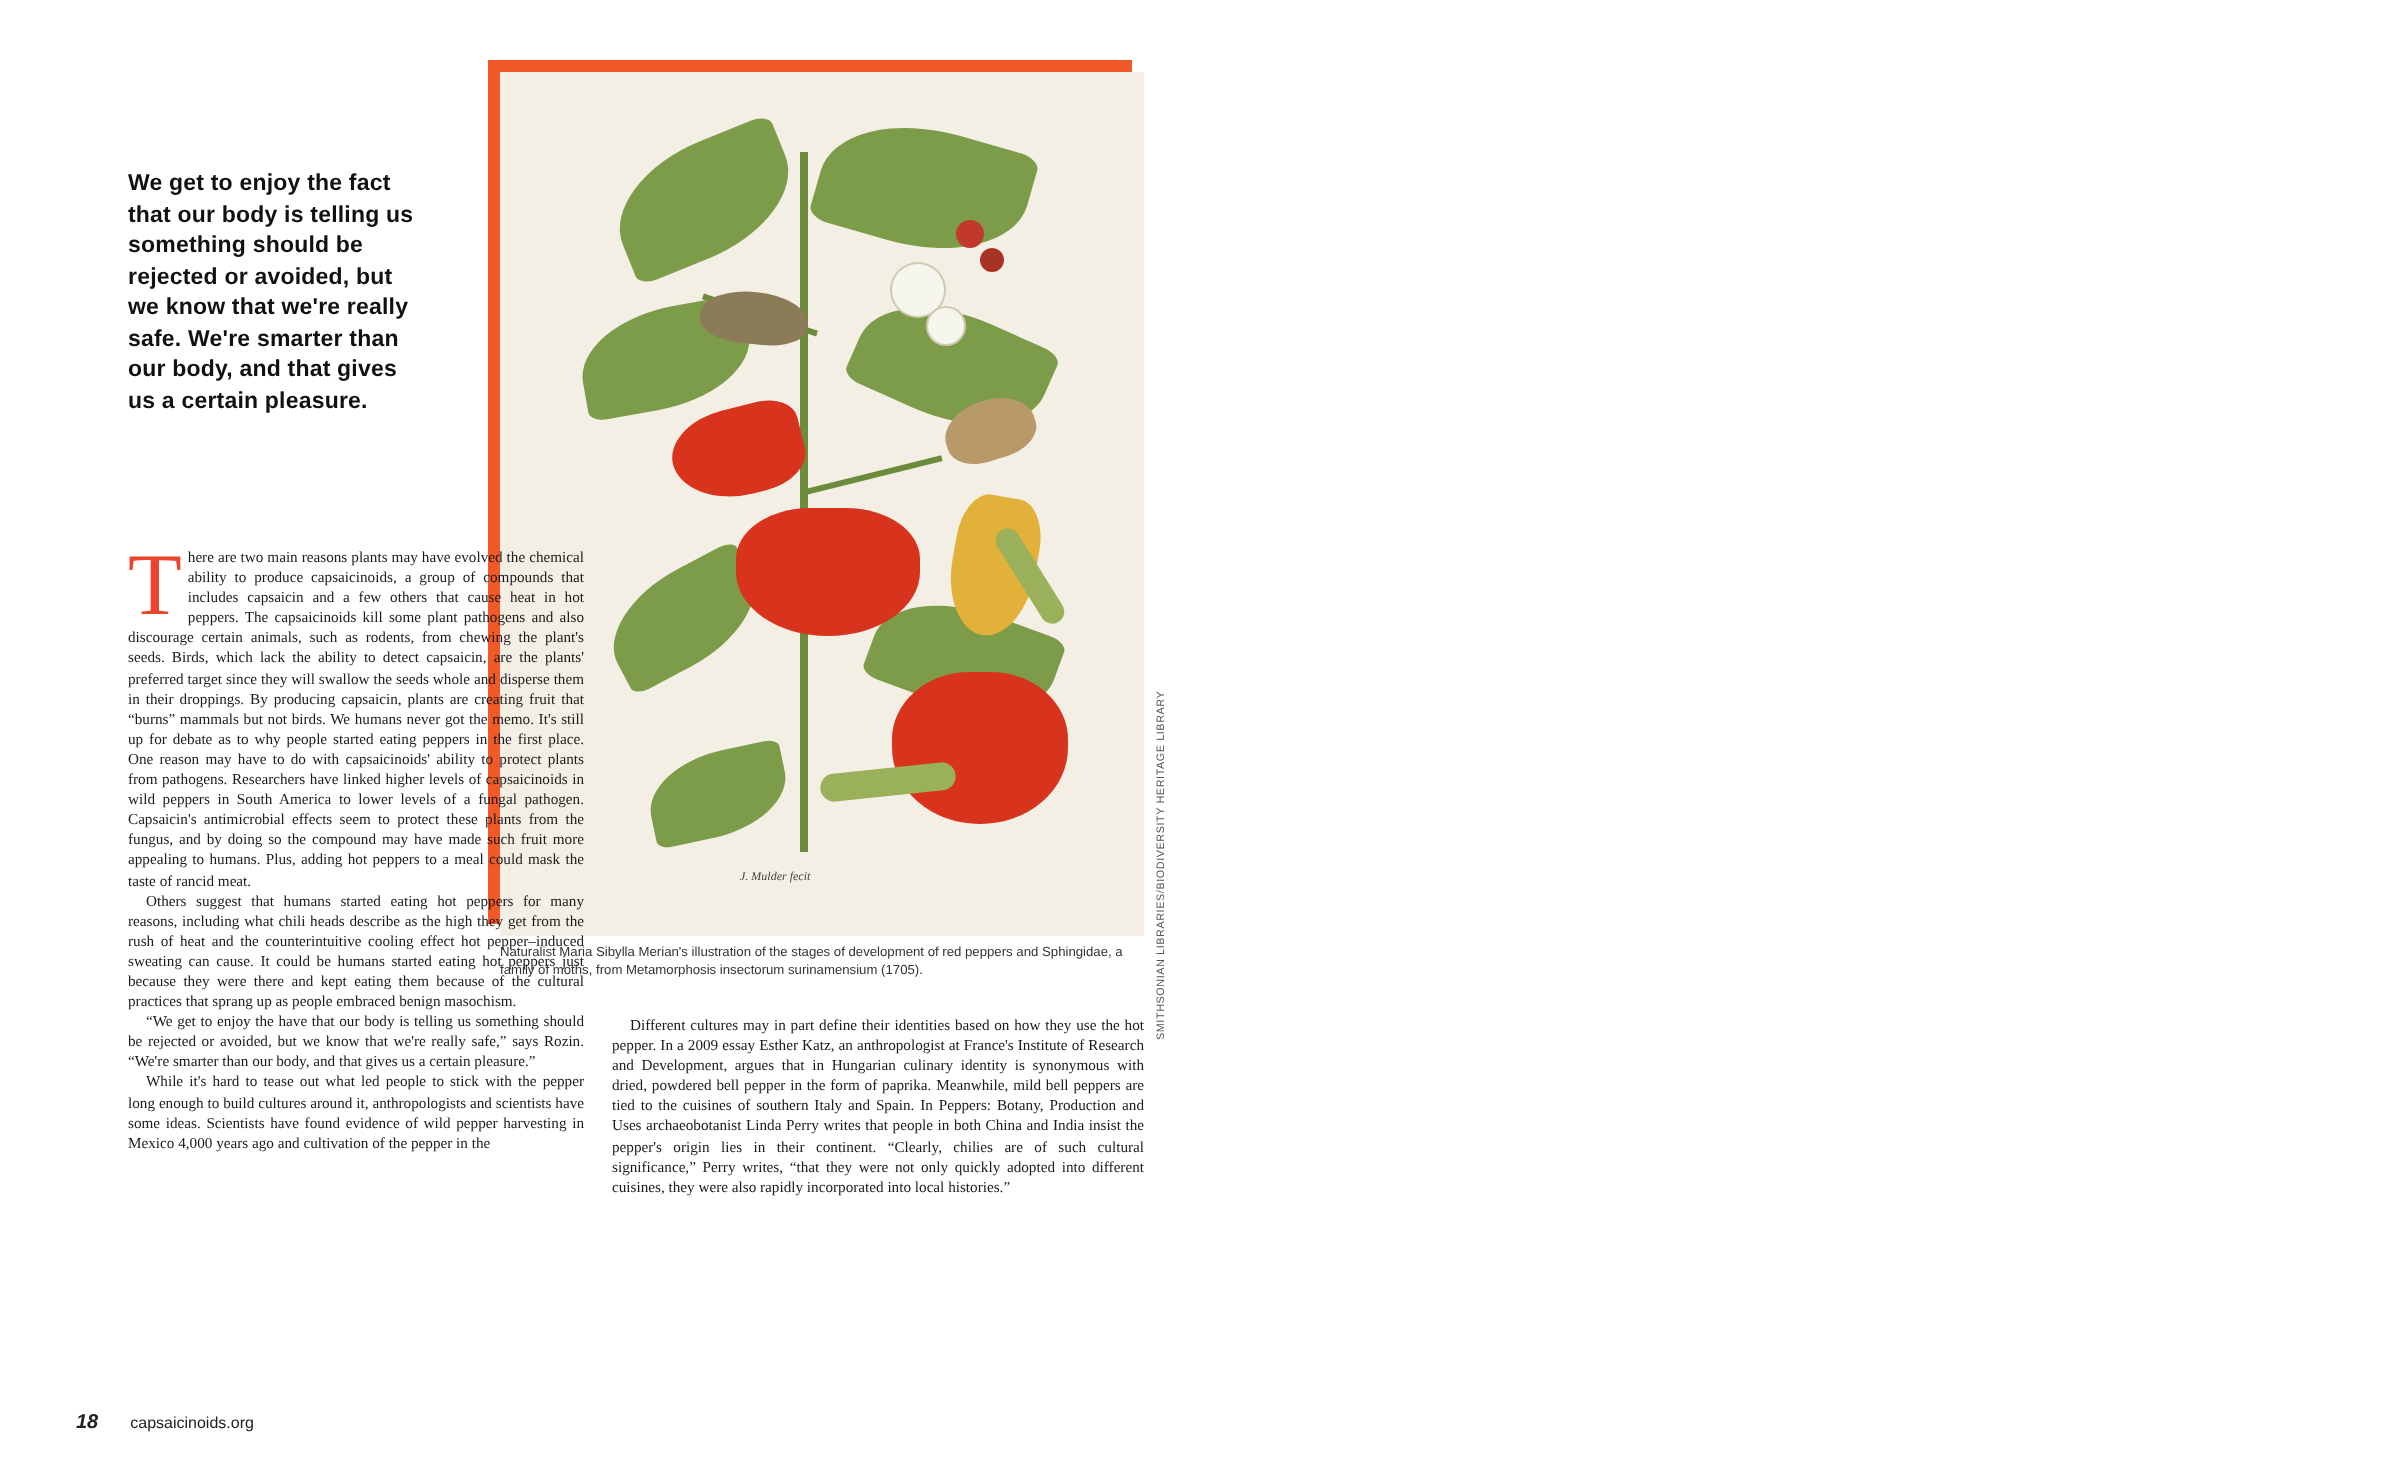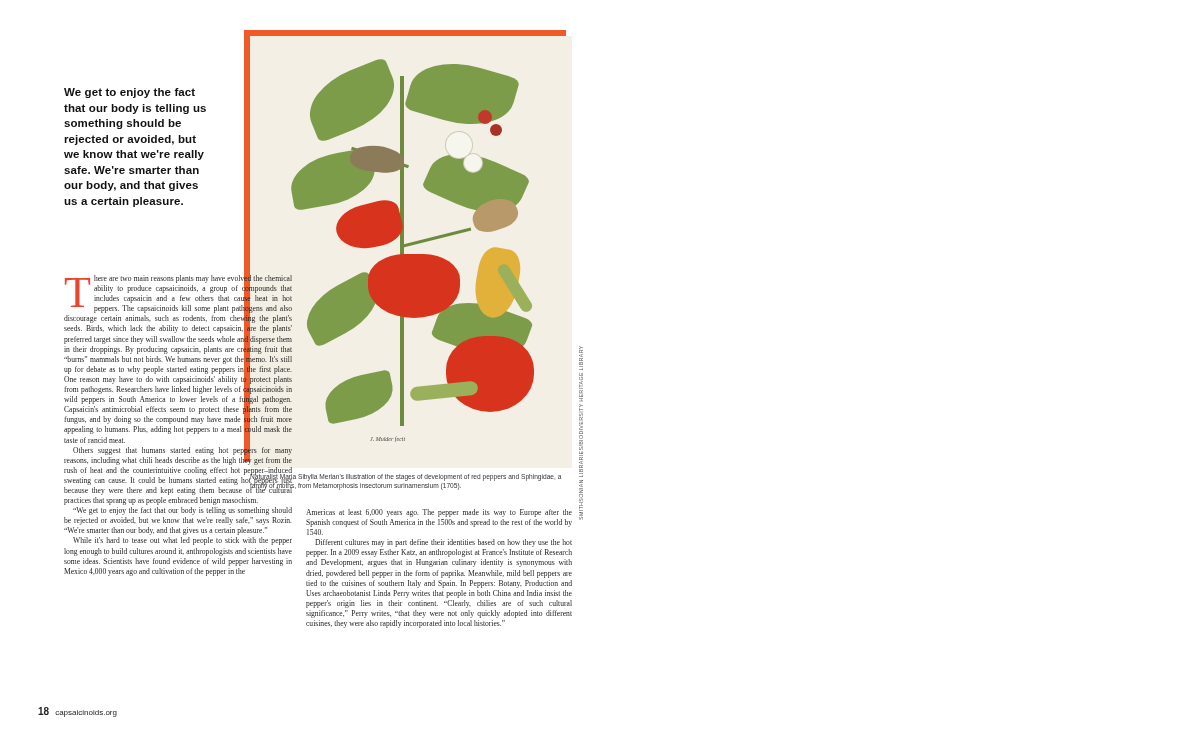--- a/index.html
+++ b/index.html
@@ -67,21 +67,21 @@
     font-family:"Liberation Serif", serif;
     font-weight:normal;
   }
   #col-l1{left:64px;top:274px;width:228px;}
   #col-l2{left:306px;top:508px;width:266px;}
   .folio{
     position:absolute;left:38px;top:706px;
     font-family:"Liberation Sans", sans-serif;
     font-size:8px;color:#222;
   }
-  .folio .num{font-weight:bold;font-size:10px;margin-right:6px;}
+  .folio .num{font-weight:bold;font-size:10px;margin-right:16px;font-style:italic;}
 
   
   .ill-leaf{position:absolute;background:#7d9c4a;border-radius:60% 10% 60% 10%;}
   .ill-stem{position:absolute;background:#6d8b3d;}
   .ill-pepper{position:absolute;background:#d8341d;border-radius:45% 45% 55% 55%;}
   .ill-flower{position:absolute;background:#f7f6ee;border-radius:50%;box-shadow:0 0 0 1px #cfcab3;}
   .ill-cat{position:absolute;background:#9bb05a;border-radius:8px;}
   .ill-moth{position:absolute;background:#b89a6a;border-radius:50% 50% 40% 40%;}
   .ill-sig{position:absolute;left:120px;top:400px;font-size:6px;font-style:italic;color:#444;}
 </style>
@@ -127,26 +127,25 @@
       <div class="ill-sig">J. Mulder fecit</div>
     </div>
 
     <div class="illo-caption">Naturalist Maria Sibylla Merian's illustration of the stages of development of red peppers and Sphingidae, a family of moths, from Metamorphosis insectorum surinamensium (1705).</div>
 
     <div class="sidecredit">SMITHSONIAN LIBRARIES/BIODIVERSITY HERITAGE LIBRARY</div>
 
     <div class="col" id="col-l1">
       <p class="first"><span class="dropcap">T</span><span>here are two main reasons plants may have evolved the chemical ability to produce capsaicinoids, a group of compounds that includes capsaicin and a few others that cause heat in hot peppers. The capsaicinoids kill some plant pathogens and also discourage certain animals, such as rodents, from chewing the plant's seeds. Birds, which lack the ability to detect capsaicin, are the plants' preferred target since they will swallow the seeds whole and disperse them in their droppings. By producing capsaicin, plants are creating fruit that “burns” mammals but not birds. We humans never got the memo. It's still up for debate as to why people started eating peppers in the first place. One reason may have to do with capsaicinoids' ability to protect plants from pathogens. Researchers have linked higher levels of capsaicinoids in wild peppers in South America to lower levels of a fungal pathogen. Capsaicin's antimicrobial effects seem to protect these plants from the fungus, and by doing so the compound may have made such fruit more appealing to humans. Plus, adding hot peppers to a meal could mask the taste of rancid meat.</span></p>
       <p>Others suggest that humans started eating hot peppers for many reasons, including what chili heads describe as the high they get from the rush of heat and the counterintuitive cooling effect hot pepper–induced sweating can cause. It could be humans started eating hot peppers just because they were there and kept eating them because of the cultural practices that sprang up as people embraced benign masochism.</p>
-      <p>“We get to enjoy the fact that our body is telling us something should be rejected or avoided, but we know that we're really safe,” says Rozin. “We're smarter than our body, and that gives us a certain pleasure.”</p>
+      <p>“We get to enjoy the have that our body is telling us something should be rejected or avoided, but we know that we're really safe,” says Rozin. “We're smarter than our body, and that gives us a certain pleasure.”</p>
       <p>While it's hard to tease out what led people to stick with the pepper long enough to build cultures around it, anthropologists and scientists have some ideas. Scientists have found evidence of wild pepper harvesting in Mexico 4,000 years ago and cultivation of the pepper in the</p>
     </div>
 
     <div class="col" id="col-l2">
-      <p class="first">Americas at least 6,000 years ago. The pepper made its way to Europe after the Spanish conquest of South America in the 1500s and spread to the rest of the world by 1540.</p>
       <p>Different cultures may in part define their identities based on how they use the hot pepper. In a 2009 essay Esther Katz, an anthropologist at France's Institute of Research and Development, argues that in Hungarian culinary identity is synonymous with dried, powdered bell pepper in the form of paprika. Meanwhile, mild bell peppers are tied to the cuisines of southern Italy and Spain. In Peppers: Botany, Production and Uses archaeobotanist Linda Perry writes that people in both China and India insist the pepper's origin lies in their continent. “Clearly, chilies are of such cultural significance,” Perry writes, “that they were not only quickly adopted into different cuisines, they were also rapidly incorporated into local histories.”</p>
     </div>
 
     <div class="folio">
       <span class="num">18</span><span>capsaicinoids.org</span>
     </div>
   </div>
 
   <div class="page-right">
 

